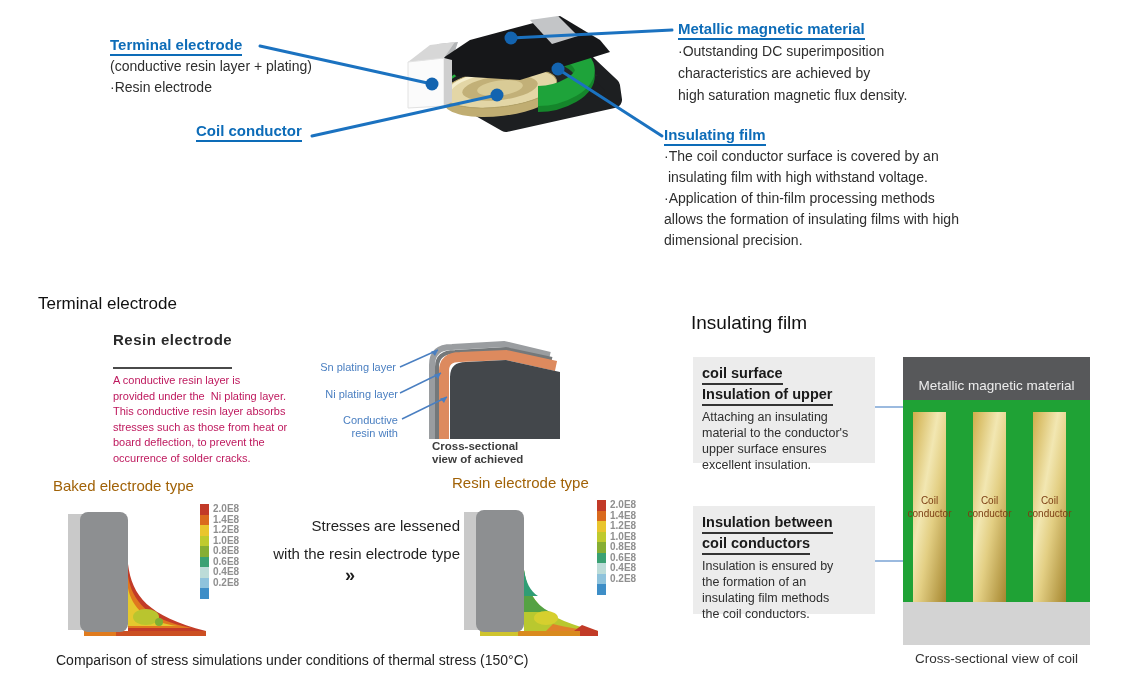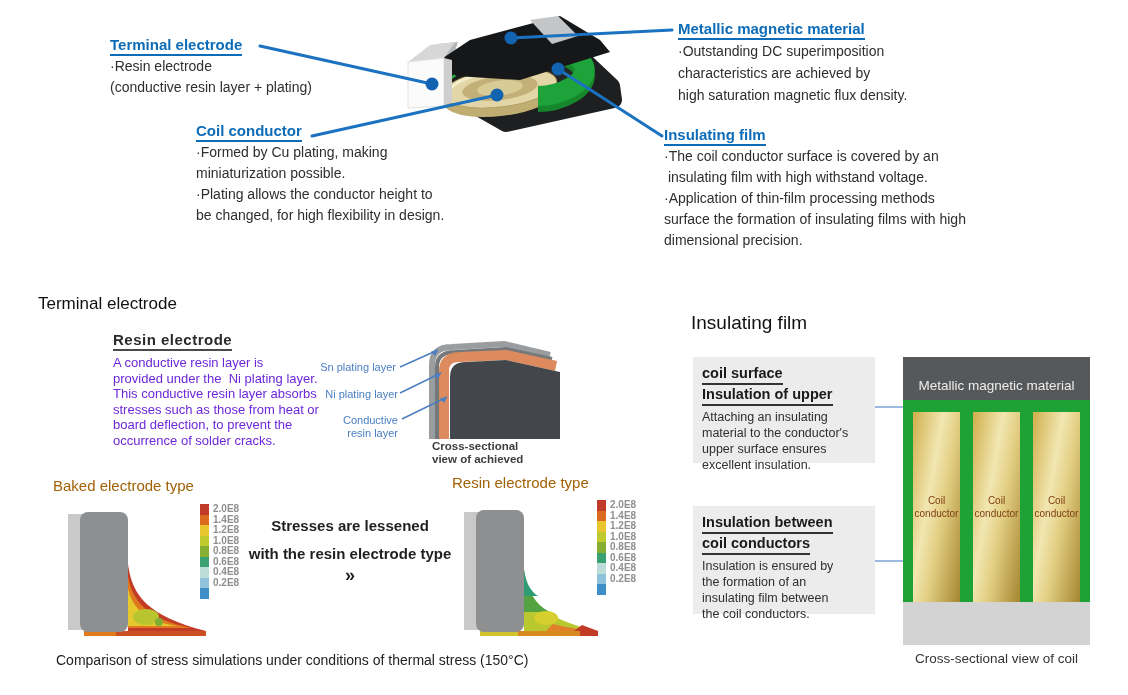--- a/index.html
+++ b/index.html
@@ -13,52 +13,52 @@
                    border-bottom:2px solid #0d6cb8; padding-bottom:1px; }
   .callout-lines { }
   .callout-lines div { font-size:14px; line-height:21px; white-space:pre; color:#2e2e2e; }
   .mm-lines div { line-height:22px; }
 
   
   .section-h { font-size:17px; color:#111; }
 
   
   .sub-title { font-size:15px; font-weight:bold; color:#2a2a2a; display:inline-block;
-               border-bottom:2px solid #4a4a4a; padding-bottom:1px; letter-spacing:0.5px; }
-  .body-lines div { font-size:13px; line-height:15.5px; color:#6d28d9; white-space:pre; }
+               border-bottom:2px solid #4a4a4a; padding-bottom:19px; letter-spacing:0.5px; }
+  .body-lines div { font-size:11px; line-height:15.5px; color:#be185d; white-space:pre; }
 
   .layer-label { font-size:11px; color:#4a7fc1; text-align:right; width:88px; line-height:12.5px; }
 
   .fig-caption { font-size:11.5px; font-weight:bold; color:#3d3d3d; line-height:13px; }
 
   .type-label { font-size:15px; color:#a16207; }
 
   
   .scale { display:flex; gap:4px;margin-left:46px; }
   .scale-bar { width:9px; display:flex; flex-direction:column; }
   .scale-bar div { height:10.5px; width:9px; }
   .scale-labels div { font-size:10px; font-weight:bold; color:#8f8f8f; line-height:10.5px; }
 
-  .middle-note { width:220px; text-align:center; font-size:15px; line-height:28px; color:#1f1f1f;font-weight:bold; }
+  .middle-note { width:220px; text-align:right; font-size:15px; line-height:28px; color:#1f1f1f; }
   .chevron { width:220px; text-align:center; font-size:18px; font-weight:bold; color:#1f1f1f; }
 
   .bottom-caption { font-size:14px; color:#222; }
 
   
   .info-box { width:182px; background:#ececec; padding:7px 9px; }
   .info-box .t div { font-size:14.5px; font-weight:bold; color:#1a1a1a; line-height:19px; }
   .info-box .t span { display:inline-block; border-bottom:2px solid #333; padding-bottom:0px; }
   .info-box .b { margin-top:3px; }
   .info-box .b div { font-size:12.5px; line-height:16px; color:#2e2e2e; white-space:pre; }
 
   .coil-wrap { width:187px; }
   .coil-header { height:43px; background:#57585a; color:#ededed; font-size:13.5px;
                  display:flex; align-items:flex-end; justify-content:center; padding-bottom:7px; }
   .coil-green { position:relative; height:202px; background:#1fa235; }
-  .coil-col { position:absolute; top:12px; bottom:0; width:47px;
+  .coil-col { position:absolute; top:12px; bottom:0; width:33px;
               background:linear-gradient(100deg,#cfae4a 0%,#f2e7b2 38%,#e3cf84 58%,#a5862f 100%);
               display:flex; align-items:center; justify-content:center; }
   .coil-col .lbl { text-align:center; font-size:10px; line-height:13px; color:#7d3f14; }
   .coil-bottom { height:43px; background:#d3d3d3; }
   .coil-caption { width:187px; text-align:center; font-size:13.5px; color:#333; }
 
   .ins-heading { font-size:19px; color:#111; }
 </style>
 </head>
 <body>
@@ -108,51 +108,45 @@
       <circle cx="432" cy="84" r="6.5"></circle>
       <circle cx="497" cy="95" r="6.5"></circle>
       <circle cx="511" cy="38" r="6.5"></circle>
       <circle cx="558" cy="69" r="6.5"></circle>
     </g>
   </svg>
 
   <div class="abs" style="left:110px;top:36px">
     <span class="callout-title">Terminal electrode</span>
     <div class="callout-lines">
+      <div>(conductive resin layer + plating)</div>
       <div>·Resin electrode</div>
-      <div>(conductive resin layer + plating)</div>
     </div>
   </div>
 
   <div class="abs" style="left:196px;top:122px">
     <span class="callout-title">Coil conductor</span>
-    <div class="callout-lines">
-      <div>·Formed by Cu plating, making</div>
-      <div>miniaturization possible.</div>
-      <div>·Plating allows the conductor height to</div>
-      <div>be changed, for high flexibility in design.</div>
-    </div>
   </div>
 
   <div class="abs" style="left:678px;top:20px">
     <span class="callout-title">Metallic magnetic material</span>
     <div class="callout-lines mm-lines">
       <div>·Outstanding DC superimposition</div>
       <div>characteristics are achieved by</div>
       <div>high saturation magnetic flux density.</div>
     </div>
   </div>
 
   <div class="abs" style="left:664px;top:126px">
     <span class="callout-title">Insulating film</span>
     <div class="callout-lines">
       <div>·The coil conductor surface is covered by an</div>
       <div> insulating film with high withstand voltage.</div>
       <div>·Application of thin-film processing methods</div>
-      <div>surface the formation of insulating films with high</div>
+      <div>allows the formation of insulating films with high</div>
       <div>dimensional precision.</div>
     </div>
   </div>
 
   <div class="abs section-h" style="left:38px;top:294px">Terminal electrode</div>
 
   <div class="abs" style="left:113px;top:331px">
     <span class="sub-title">Resin electrode</span>
     <div class="body-lines" style="margin-top:4px">
       <div>A conductive resin layer is</div>
@@ -177,21 +171,21 @@
     <g fill="#4a7fc1">
       <polygon points="138,15 131,16.5 135,21"></polygon>
       <polygon points="141,38 134,39.5 138,44"></polygon>
       <polygon points="147,62 140,63.5 144,68"></polygon>
     </g>
   </svg>
   <div class="abs layer-label" style="left:308px;top:361px">Sn plating layer</div>
   <div class="abs layer-label" style="left:310px;top:388px">Ni plating layer</div>
   <div class="abs layer-label" style="left:310px;top:414px">
     <div>Conductive</div>
-    <div>resin layer</div>
+    <div>resin with</div>
   </div>
   <div class="abs fig-caption" style="left:432px;top:440px">
     <div>Cross-sectional</div>
     <div>view of achieved</div>
   </div>
 
   <div class="abs type-label" style="left:53px;top:477px">Baked electrode type</div>
   <svg class="abs" style="left:60px;top:498px" width="160" height="145" viewBox="0 0 160 145">
     <rect x="8" y="16" width="16" height="116" fill="#c9c9c9"></rect>
     <path d="M68,66 C72,98 88,118 146,133 L68,133 Z" fill="#c23b27"></path>
@@ -289,21 +283,21 @@
   </div>
 
   <div class="abs info-box" style="left:693px;top:506px;height:108px">
     <div class="t">
       <div><span>Insulation between</span></div>
       <div><span>coil conductors</span></div>
     </div>
     <div class="b">
       <div>Insulation is ensured by</div>
       <div>the formation of an</div>
-      <div>insulating film between</div>
+      <div>insulating film methods</div>
       <div>the coil conductors.</div>
     </div>
   </div>
 
   <svg class="abs" style="left:874px;top:395px" width="110" height="180" viewBox="0 0 110 180">
     <line x1="1" y1="12" x2="60" y2="12" stroke="#7aa3d4" stroke-width="1.6"></line>
     <polygon points="68,12 58,8 58,16" fill="#7aa3d4"></polygon>
     <line x1="1" y1="166" x2="84" y2="166" stroke="#7aa3d4" stroke-width="1.6"></line>
     <polygon points="92,166 82,162 82,170" fill="#7aa3d4"></polygon>
   </svg>

